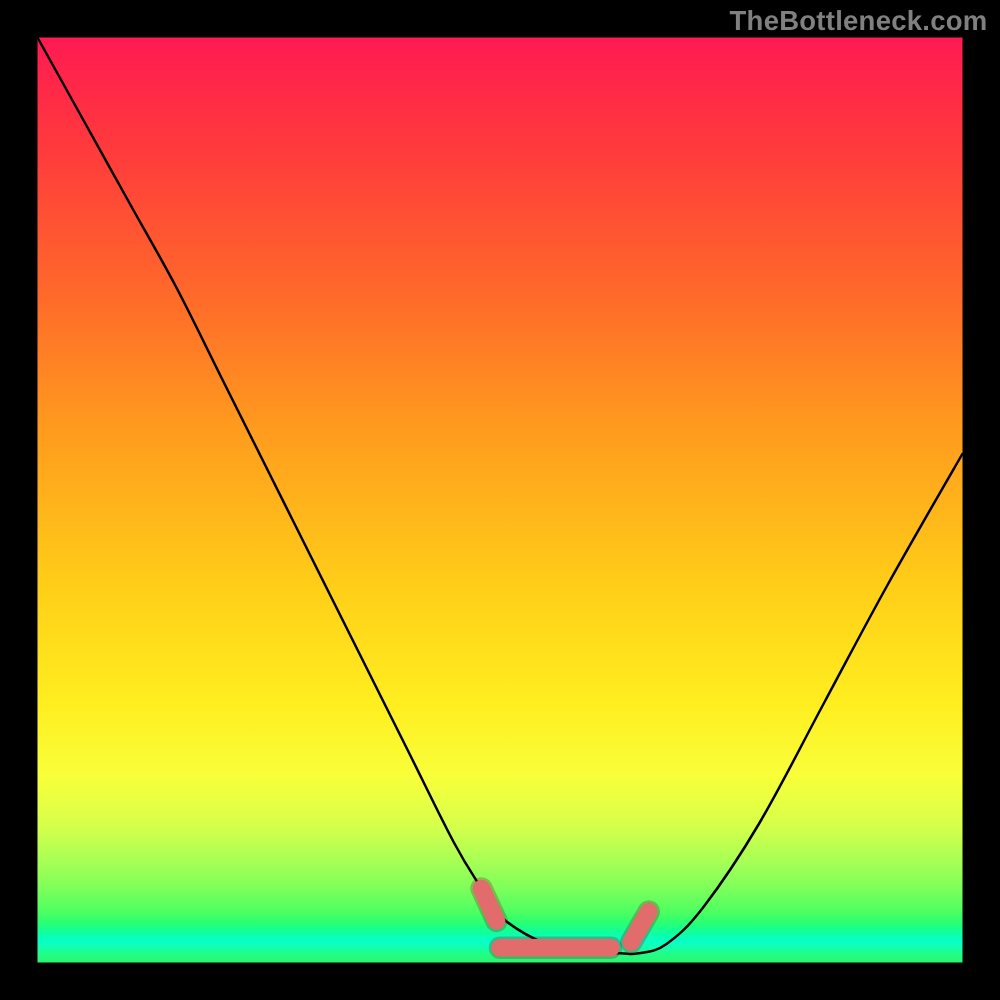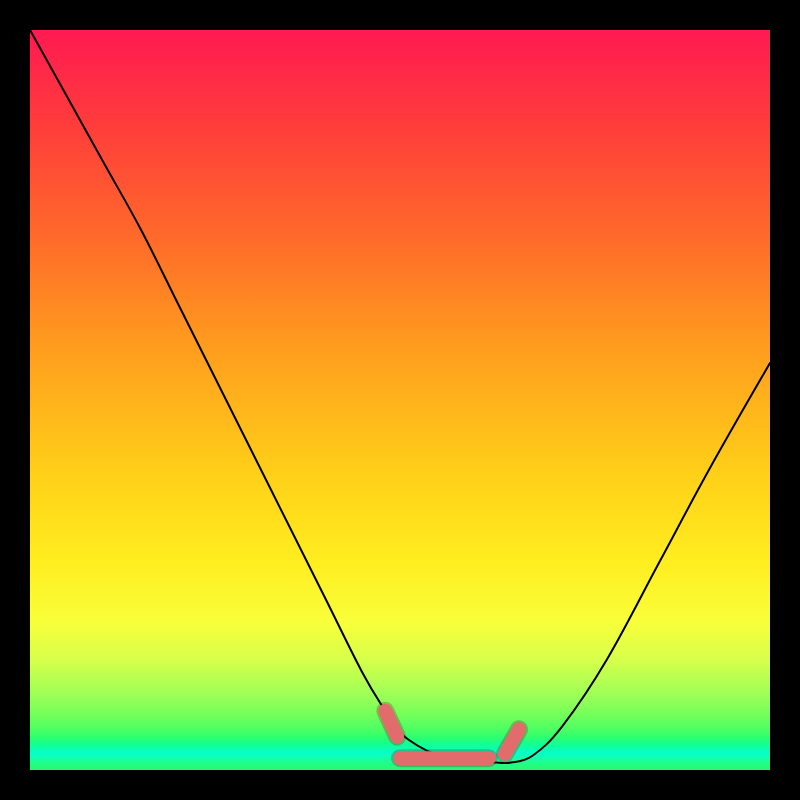--- a/index.html
+++ b/index.html
@@ -83,20 +83,21 @@
   }
   .marker {
     stroke: #e26b6b;
     stroke-width: 14;
   }
 </style>
 </head>
 <body>
 
 <div class="frame">
+  <div class="watermark">TheBottleneck.com</div>
 
   <div class="plot-area">
     <svg class="curve" viewBox="0 0 740 740">
       <path class="curve-line" d="M 0.0 0.0 C 6.7 12.0, 23.7 42.6, 37.0 66.6 C 50.3 90.6, 60.7 109.2, 74.0 133.2 C 87.3 157.2, 97.7 174.5, 111.0 199.8 C 124.3 225.1, 134.7 247.2, 148.0 273.8 C 161.3 300.4, 171.7 321.2, 185.0 347.8 C 198.3 374.4, 208.7 395.2, 222.0 421.8 C 235.3 448.4, 245.7 469.2, 259.0 495.8 C 272.3 522.4, 282.7 543.2, 296.0 569.8 C 309.3 596.4, 322.3 623.8, 333.0 643.8 C 343.7 663.8, 348.5 670.1, 355.2 680.8 C 361.9 691.5, 360.7 695.0, 370.0 703.0 C 379.3 711.0, 393.7 719.9, 407.0 725.2 C 420.3 730.5, 433.3 731.3, 444.0 732.6 C 454.7 733.9, 459.5 732.6, 466.2 732.6 C 472.9 732.6, 474.3 733.9, 481.0 732.6 C 487.7 731.3, 493.9 731.9, 503.2 725.2 C 512.5 718.5, 519.5 712.9, 532.8 695.6 C 546.1 678.3, 559.9 658.3, 577.2 629.0 C 594.5 599.7, 610.4 567.4, 629.0 532.8 C 647.6 498.2, 660.8 472.6, 680.8 436.6 C 700.8 400.6, 729.3 351.6, 740.0 333.0" style="stroke: rgb(0, 0, 0);"></path>
       <g>
         <line class="marker-shadow" x1="355.2" y1="680.8" x2="367.2" y2="706.7"></line>
         <line class="marker" x1="355.2" y1="680.8" x2="367.2" y2="706.7" style="stroke: rgb(226, 107, 107);"></line>
       </g>
       <g>
         <line class="marker-shadow" x1="370.0" y1="728.2" x2="458.8" y2="728.2"></line>

